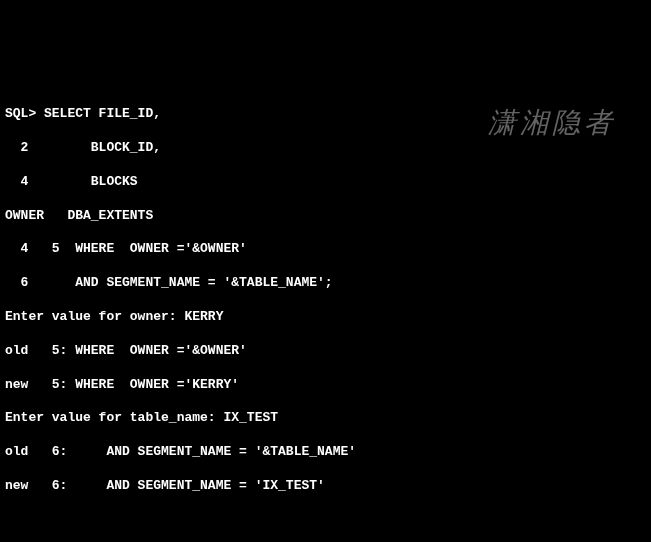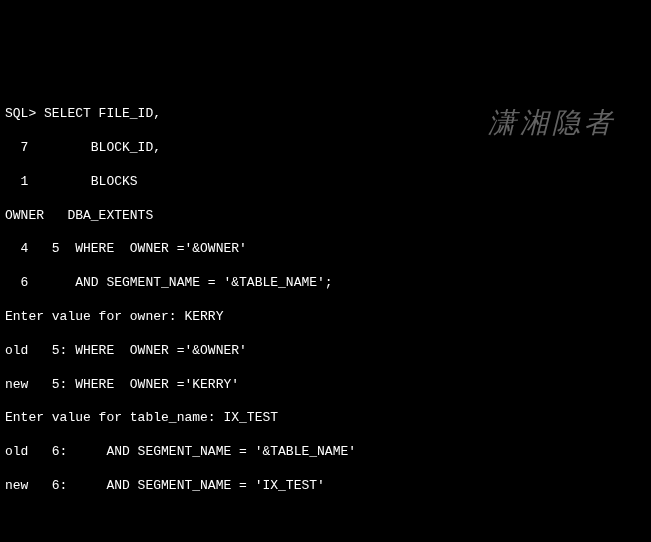--- a/index.html
+++ b/index.html
@@ -22,32 +22,33 @@
       right: 35px;
       top: 105px;
       font-size: 28px;
       color: rgba(180, 180, 180, 0.55);
       font-family: Liberation Serif, serif;
       font-style: italic;
       letter-spacing: 4px;
     }
     .line {
       display: block;
+      font-weight: bold;
     }
   </style>
 </head>
 <body>
 
 
 
 <div class="watermark">潇湘隐者</div>
 
 <span class="line">SQL&gt; SELECT FILE_ID,</span>
-<span class="line">  7        BLOCK_ID,</span>
-<span class="line">  1        BLOCKS</span>
+<span class="line">  2        BLOCK_ID,</span>
+<span class="line">  4        BLOCKS</span>
 <span class="line">OWNER   DBA_EXTENTS</span>
 <span class="line">  4   5  WHERE  OWNER ='&amp;OWNER'</span>
 <span class="line">  6      AND SEGMENT_NAME = '&amp;TABLE_NAME';</span>
 <span class="line">Enter value for owner: KERRY</span>
 <span class="line">old   5: WHERE  OWNER ='&amp;OWNER'</span>
 <span class="line">new   5: WHERE  OWNER ='KERRY'</span>
 <span class="line">Enter value for table_name: IX_TEST</span>
 <span class="line">old   6:     AND SEGMENT_NAME = '&amp;TABLE_NAME'</span>
 <span class="line">new   6:     AND SEGMENT_NAME = 'IX_TEST'</span>
 <span class="line"> </span>

